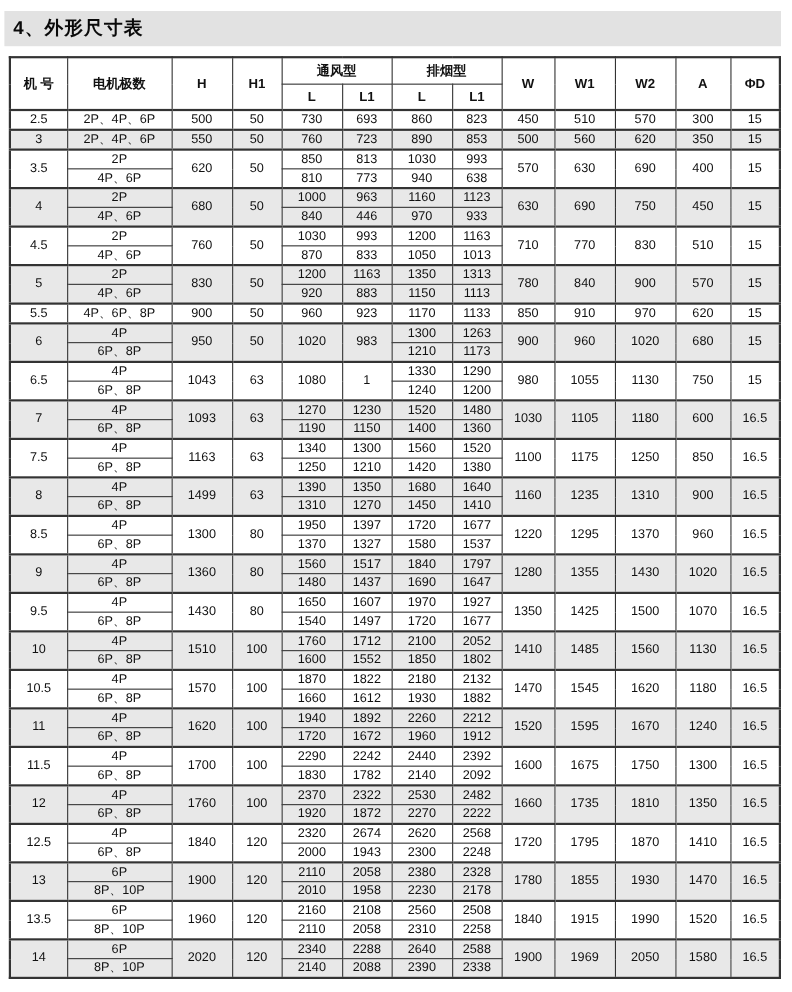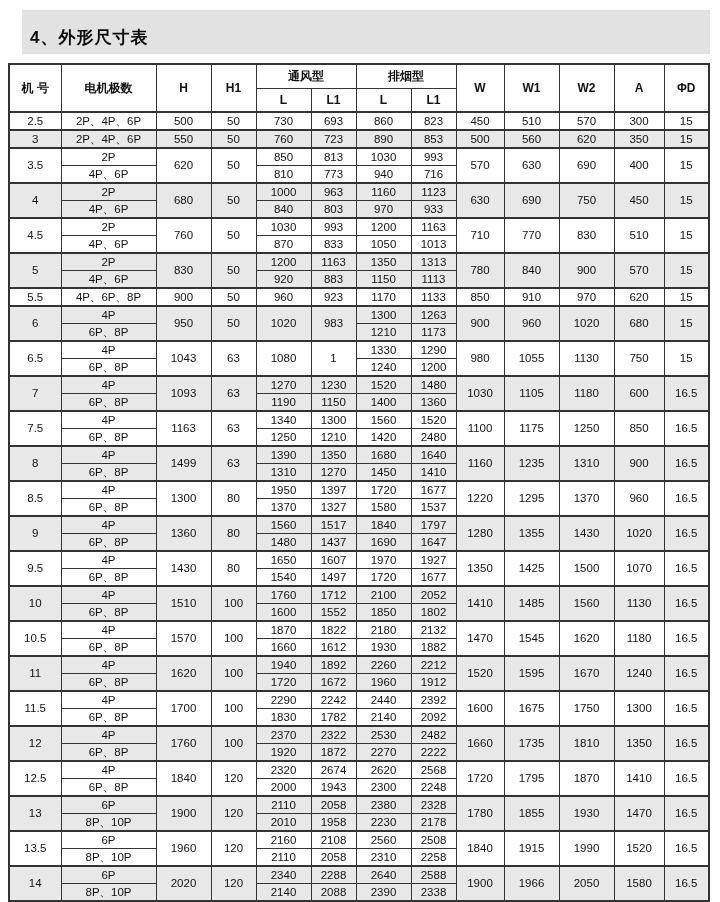--- a/index.html
+++ b/index.html
@@ -9,23 +9,23 @@
     --text: #111111;
   }
   html, body {
     margin: 0; padding: 0;
     width: 720px; height: 902px;
     background: #ffffff;
     font-family: "Liberation Sans", sans-serif;
     color: var(--text);
   }
   .title-band {
-    margin: 10px 10px 9px 22px;
+    margin: 10px 10px 9px 4px;
     background: var(--band);
-    padding: 16px 8px 5px 8px;
+    padding: 4px 8px 5px 8px;
   }
   .title {
     font-size: 17px;
     font-weight: bold;
     letter-spacing: 1px;
     color: #0a0a0a;
   }
   table.dim {
     border-collapse: collapse;
     table-layout: fixed;
@@ -142,41 +142,41 @@
         <td rowspan="2">630</td>
         <td rowspan="2">690</td>
         <td rowspan="2">400</td>
         <td rowspan="2">15</td>
       </tr>
       <tr>
         <td>4P、6P</td>
         <td>810</td>
         <td>773</td>
         <td>940</td>
-        <td>716</td>
+        <td>638</td>
       </tr>
       <tr class="group-start">
         <td rowspan="2" class="shaded">4</td>
         <td class="shaded">2P</td>
         <td rowspan="2" class="shaded">680</td>
         <td rowspan="2" class="shaded">50</td>
         <td class="shaded">1000</td>
         <td class="shaded">963</td>
         <td class="shaded">1160</td>
         <td class="shaded">1123</td>
         <td rowspan="2" class="shaded">630</td>
         <td rowspan="2" class="shaded">690</td>
         <td rowspan="2" class="shaded">750</td>
         <td rowspan="2" class="shaded">450</td>
         <td rowspan="2" class="shaded">15</td>
       </tr>
       <tr>
         <td class="shaded">4P、6P</td>
         <td class="shaded">840</td>
-        <td class="shaded">803</td>
+        <td class="shaded">446</td>
         <td class="shaded">970</td>
         <td class="shaded">933</td>
       </tr>
       <tr class="group-start">
         <td rowspan="2">4.5</td>
         <td>2P</td>
         <td rowspan="2">760</td>
         <td rowspan="2">50</td>
         <td>1030</td>
         <td>993</td>
@@ -307,21 +307,21 @@
         <td rowspan="2">1175</td>
         <td rowspan="2">1250</td>
         <td rowspan="2">850</td>
         <td rowspan="2">16.5</td>
       </tr>
       <tr>
         <td>6P、8P</td>
         <td>1250</td>
         <td>1210</td>
         <td>1420</td>
-        <td>2480</td>
+        <td>1380</td>
       </tr>
       <tr class="group-start">
         <td rowspan="2" class="shaded">8</td>
         <td class="shaded">4P</td>
         <td rowspan="2" class="shaded">1499</td>
         <td rowspan="2" class="shaded">63</td>
         <td class="shaded">1390</td>
         <td class="shaded">1350</td>
         <td class="shaded">1680</td>
         <td class="shaded">1640</td>
@@ -583,21 +583,21 @@
       <tr class="group-start">
         <td rowspan="2" class="shaded">14</td>
         <td class="shaded">6P</td>
         <td rowspan="2" class="shaded">2020</td>
         <td rowspan="2" class="shaded">120</td>
         <td class="shaded">2340</td>
         <td class="shaded">2288</td>
         <td class="shaded">2640</td>
         <td class="shaded">2588</td>
         <td rowspan="2" class="shaded">1900</td>
-        <td rowspan="2" class="shaded">1966</td>
+        <td rowspan="2" class="shaded">1969</td>
         <td rowspan="2" class="shaded">2050</td>
         <td rowspan="2" class="shaded">1580</td>
         <td rowspan="2" class="shaded">16.5</td>
       </tr>
       <tr>
         <td class="shaded">8P、10P</td>
         <td class="shaded">2140</td>
         <td class="shaded">2088</td>
         <td class="shaded">2390</td>
         <td class="shaded">2338</td>

